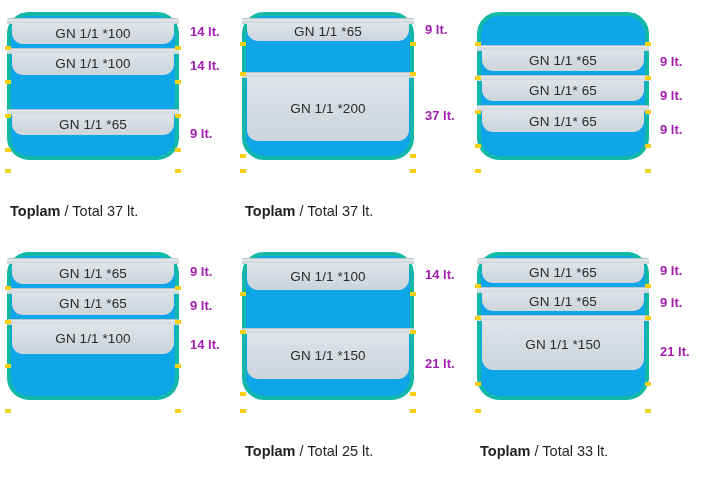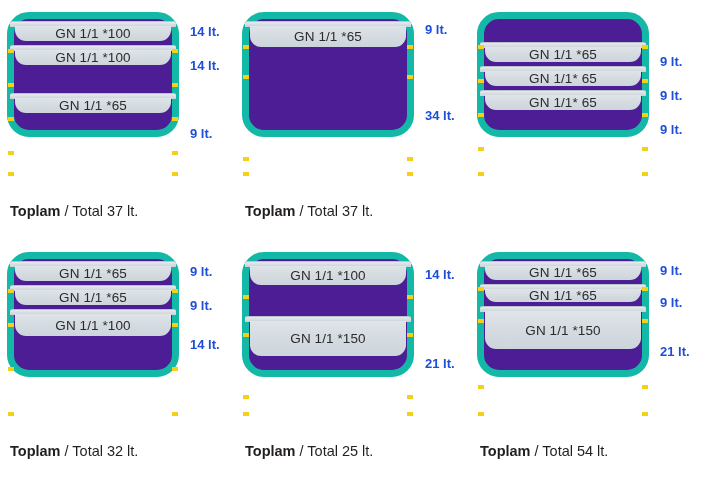--- a/index.html
+++ b/index.html
@@ -32,24 +32,24 @@
   .cell-col0 { left: 0px; }
   .cell-col1 { left: 235px; }
   .cell-col2 { left: 470px; }
 
   
   .cabinet {
     position: absolute;
     left: 7px;
     top: 12px;
     width: 172px;
-    height: 125px;
-    border: 7px solid #14b8a6;
+    height: 148px;
+    border: 4px solid #14b8a6;
     border-radius: 22px;
-    background: #4c1d95;
+    background: #0ea5e9;
     box-sizing: border-box;
   }
   .cabinet-inner {
     position: absolute;
     left: 0;
     top: 0;
     right: 0;
     bottom: 0;
     padding: 3px 0 3px 0;
     box-sizing: border-box;
@@ -120,21 +120,21 @@
     position: absolute;
     left: 190px;
     top: 12px;
     width: 45px;
     height: 175px;
   }
   .cap {
     position: absolute;
     font-size: 13px;
     font-weight: bold;
-    color: #1d4ed8;
+    color: #a21caf;
     white-space: nowrap;
   }
 
   
   .total {
     position: absolute;
     left: 10px;
     top: 203px;
     font-size: 14.5px;
     color: #231f20;
@@ -203,35 +203,43 @@
           <div class="slots">
             <div class="slot" style="height: 30px;">
               <div class="pan">
                 <div class="pan-lip"></div>
                 <div class="pan-body">
                   <span class="pan-label">GN 1/1 *65</span>
                 </div>
               </div>
             </div>
             <div class="slot empty" style="height: 30px;"></div>
+            <div class="slot" style="height: 82px;">
+              <div class="pan">
+                <div class="pan-lip"></div>
+                <div class="pan-body">
+                  <span class="pan-label">GN 1/1 *200</span>
+                </div>
+              </div>
+            </div>
             <div class="slot empty" style="height: 15px;"></div>
           </div>
           <div class="rail left" style="top: 26px;"></div>
           <div class="rail right" style="top: 26px;"></div>
           <div class="rail left" style="top: 56px;"></div>
           <div class="rail right" style="top: 56px;"></div>
           <div class="rail left" style="top: 138px;"></div>
           <div class="rail right" style="top: 138px;"></div>
           <div class="rail left" style="top: 153px;"></div>
           <div class="rail right" style="top: 153px;"></div>
         </div>
       </div>
       <div class="caps">
         <div class="cap" style="top: 10px;">9 lt.</div>
-        <div class="cap" style="top: 96px;">34 lt.</div>
+        <div class="cap" style="top: 96px;">37 lt.</div>
       </div>
       <div class="total"><span class="t-bold">Toplam</span> <span class="t-rest">/ Total 37 lt.</span></div>
     </div>
     <div class="cell cell-row0 cell-col2">
       <div class="cabinet">
         <div class="cabinet-inner">
           <div class="slots">
             <div class="slot empty" style="height: 30px;"></div>
             <div class="slot" style="height: 34px;">
               <div class="pan">
@@ -315,21 +323,20 @@
           <div class="rail right" style="top: 108px;"></div>
           <div class="rail left" style="top: 153px;"></div>
           <div class="rail right" style="top: 153px;"></div>
         </div>
       </div>
       <div class="caps">
         <div class="cap" style="top: 12px;">9 lt.</div>
         <div class="cap" style="top: 46px;">9 lt.</div>
         <div class="cap" style="top: 85px;">14 lt.</div>
       </div>
-      <div class="total"><span class="t-bold">Toplam</span> <span class="t-rest">/ Total 32 lt.</span></div>
     </div>
     <div class="cell cell-row1 cell-col1">
       <div class="cabinet">
         <div class="cabinet-inner">
           <div class="slots">
             <div class="slot" style="height: 40px;">
               <div class="pan">
                 <div class="pan-lip"></div>
                 <div class="pan-body">
                   <span class="pan-label">GN 1/1 *100</span>
@@ -401,15 +408,15 @@
           <div class="rail right" style="top: 126px;"></div>
           <div class="rail left" style="top: 153px;"></div>
           <div class="rail right" style="top: 153px;"></div>
         </div>
       </div>
       <div class="caps">
         <div class="cap" style="top: 11px;">9 lt.</div>
         <div class="cap" style="top: 43px;">9 lt.</div>
         <div class="cap" style="top: 92px;">21 lt.</div>
       </div>
-      <div class="total"><span class="t-bold">Toplam</span> <span class="t-rest">/ Total 54 lt.</span></div>
+      <div class="total"><span class="t-bold">Toplam</span> <span class="t-rest">/ Total 33 lt.</span></div>
     </div>
   </div>
 
 </body></html>

